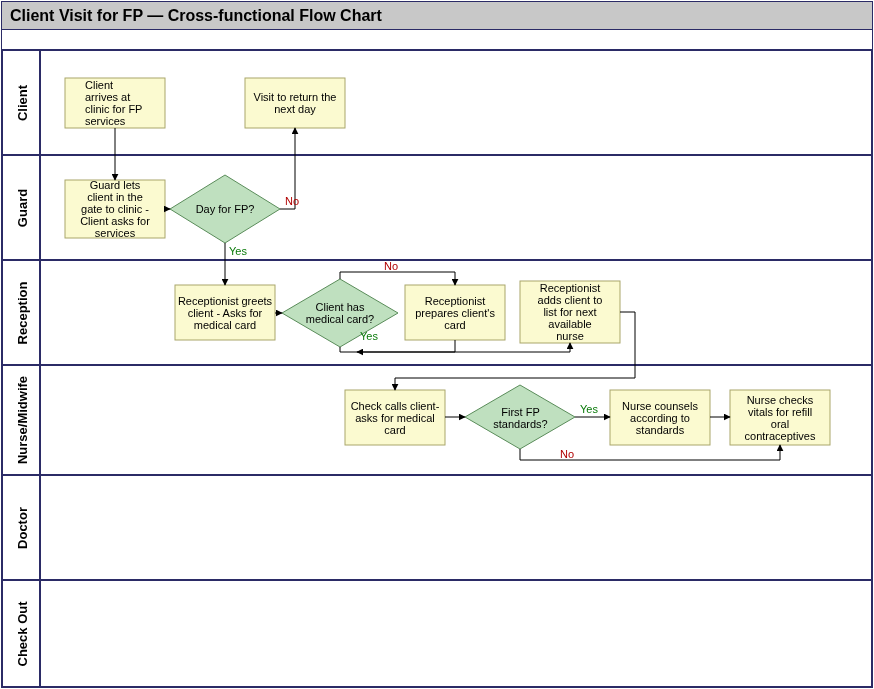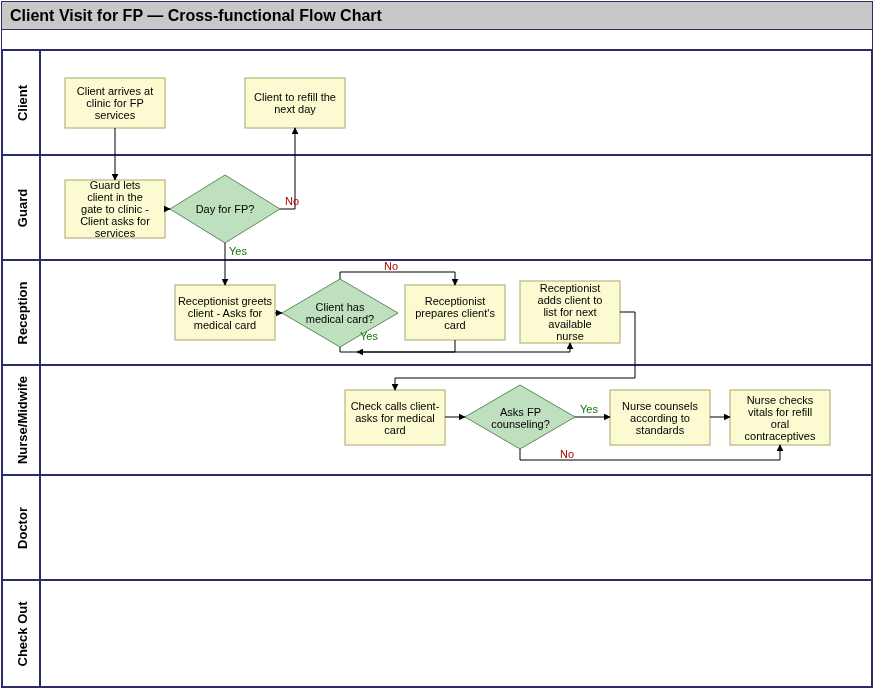--- a/index.html
+++ b/index.html
@@ -52,28 +52,28 @@
   <text class="lane-label" transform="translate(27 420) rotate(-90)" text-anchor="middle">Nurse/Midwife</text>
 
   <line x1="2" y1="580" x2="872" y2="580" class="lane-sep"></line>
   <text class="lane-label" transform="translate(27 528) rotate(-90)" text-anchor="middle">Doctor</text>
 
   <text class="lane-label" transform="translate(27 634) rotate(-90)" text-anchor="middle">Check Out</text>
 
   <g>
     <rect x="65" y="78" width="100" height="50" class="box"></rect>
     <foreignObject x="65" y="78" width="100" height="50">
-      <div xmlns="http://www.w3.org/1999/xhtml" style="font:11px Arial;text-align:center;display:flex;align-items:center;justify-content:center;height:100%;padding:2px;box-sizing:border-box">Client arrives at clinic for FP services</div>
+      <div xmlns="http://www.w3.org/1999/xhtml" style="font:11px Arial;display:flex;align-items:center;justify-content:center;height:100%;padding:20px;box-sizing:border-box">Client arrives at clinic for FP services</div>
     </foreignObject>
   </g>
 
   <g>
     <rect x="245" y="78" width="100" height="50" class="box"></rect>
     <foreignObject x="245" y="78" width="100" height="50">
-      <div xmlns="http://www.w3.org/1999/xhtml" style="font:11px Arial;text-align:center;display:flex;align-items:center;justify-content:center;height:100%;padding:2px;box-sizing:border-box">Client to refill the next day</div>
+      <div xmlns="http://www.w3.org/1999/xhtml" style="font:11px Arial;text-align:center;display:flex;align-items:center;justify-content:center;height:100%;padding:2px;box-sizing:border-box">Visit to return the next day</div>
     </foreignObject>
   </g>
 
   <g>
     <rect x="65" y="180" width="100" height="58" class="box"></rect>
     <foreignObject x="65" y="180" width="100" height="58">
       <div xmlns="http://www.w3.org/1999/xhtml" style="font:11px Arial;text-align:center;display:flex;align-items:center;justify-content:center;height:100%;padding:11px;box-sizing:border-box">Guard lets client in the gate to clinic - Client asks for services</div>
     </foreignObject>
   </g>
 
@@ -115,21 +115,21 @@
   <g>
     <rect x="345" y="390" width="100" height="55" class="box"></rect>
     <foreignObject x="345" y="390" width="100" height="55">
       <div xmlns="http://www.w3.org/1999/xhtml" style="font:11px Arial;text-align:center;display:flex;align-items:center;justify-content:center;height:100%;padding:2px;box-sizing:border-box">Check calls client- asks for medical card</div>
     </foreignObject>
   </g>
 
   <g>
     <polygon points="520,385 575,417 520,449 465,417" class="diamond"></polygon>
     <foreignObject x="483" y="403" width="75" height="30">
-      <div xmlns="http://www.w3.org/1999/xhtml" style="font:11px Arial;text-align:center;display:flex;align-items:center;justify-content:center;height:100%">Asks FP counseling?</div>
+      <div xmlns="http://www.w3.org/1999/xhtml" style="font:11px Arial;text-align:center;display:flex;align-items:center;justify-content:center;height:100%">First FP standards?</div>
     </foreignObject>
   </g>
 
   <g>
     <rect x="610" y="390" width="100" height="55" class="box"></rect>
     <foreignObject x="610" y="390" width="100" height="55">
       <div xmlns="http://www.w3.org/1999/xhtml" style="font:11px Arial;text-align:center;display:flex;align-items:center;justify-content:center;height:100%;padding:0;box-sizing:border-box">Nurse counsels according to standards</div>
     </foreignObject>
   </g>
 

